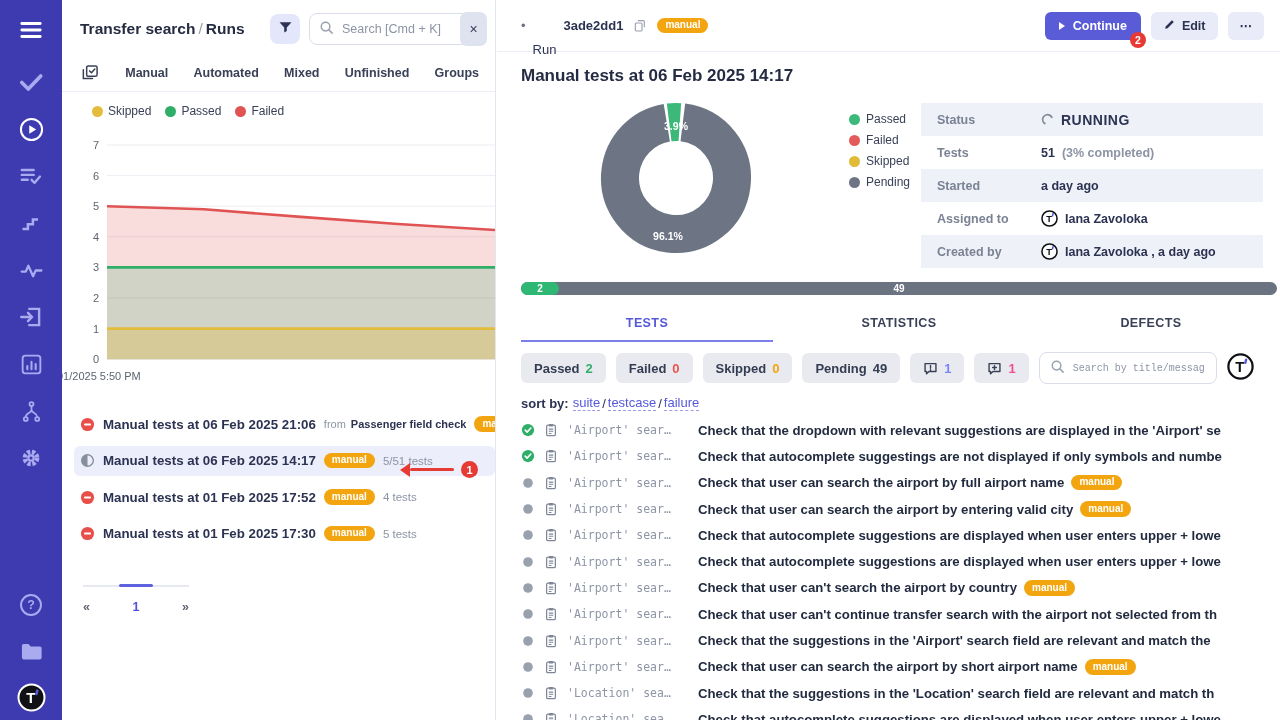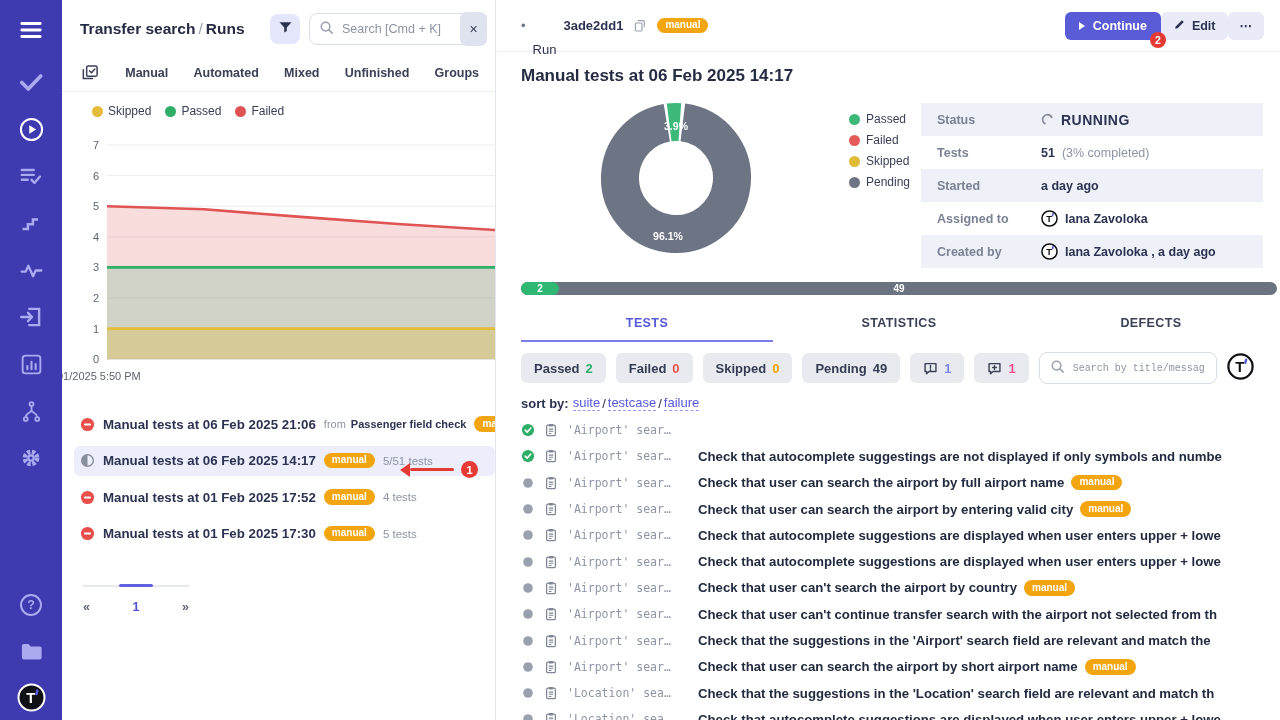--- a/index.html
+++ b/index.html
@@ -58,40 +58,40 @@
   .anno-line::before { content:""; position:absolute; left:-10px; top:-5px; border:7px solid transparent; border-right:10px solid #e63b35; border-left:0; }
   .anno-badge { width:17px; height:17px; border-radius:50%; background:#e63b35; color:#fff; font-size:11px; font-weight:700; display:flex; align-items:center; justify-content:center; margin-left:7px; }
 
   
   .main { position:absolute; left:497px; top:0; width:783px; height:720px; background:#fff; overflow:hidden; }
   .topbar { height:52px; border-bottom:1px solid #eceef5; display:flex; align-items:center; padding:0 16px 0 24px; gap:7px; }
   .tb-bullet { color:#6b7280; font-size:13px; }
   .tb-label { font-size:13px;margin-top:48px; }
   .tb-id { font-size:13px; font-weight:700; }
   .tb-copy { border:none; background:none; padding:0 2px; cursor:pointer; display:flex; }
-  .tb-actions { margin-left:auto; display:flex; align-items:flex-end;border-radius:8px; }
+  .tb-actions { margin-left:auto; display:flex; gap:10px; align-items:flex-end;border-radius:8px; }
   .btn-continue { position:relative; background:#5a5bd7; color:#fff; border:none; border-radius:6px; height:28px; padding:0 14px; font-family:inherit; font-size:12.5px; font-weight:700; display:flex; align-items:center; gap:8px; cursor:pointer; }
   .play-tri { width:0; height:0; border:4.5px solid transparent; border-left:6.5px solid #fff; border-right:0; }
   .btn-light { background:#e9ebf8; color:#2c3352; border:none; border-radius:6px; height:28px; padding:0 12px; font-family:inherit; font-size:12.5px; font-weight:700; display:flex; align-items:center; gap:6px; cursor:pointer; }
   .anno-badge2 { position:absolute; right:-5px; bottom:-8px; width:16px; height:16px; border-radius:50%; background:#e63b35; color:#fff; font-size:10.5px; font-weight:700; display:flex; align-items:center; justify-content:center; }
 
   .page-title { font-size:17px; font-weight:700; margin:14px 0 0 24px; color:#252b42; }
 
   .overview { position:relative; height:192px; margin-top:4px; }
   #donut { position:absolute; left:99px; top:8px; }
   .dlbl { font-size:10.5px; font-weight:700; fill:#fff; font-family:"Liberation Sans",sans-serif; }
   .donut-legend { position:absolute; left:352px; top:22px; list-style:none; margin:0; padding:0; display:flex; flex-direction:column; gap:7px; }
   .donut-legend li { display:flex; align-items:center; gap:6px; font-size:12px; color:#3a4157; }
   .donut-legend i { width:11px; height:11px; border-radius:50%; display:inline-block; }
   .details { position:absolute; left:424px; right:17px; top:13px; }
   .d-row { display:flex; align-items:center; height:33px; padding-left:16px; }
   .d-row:nth-child(odd) { background:#eef1f8; }
   .d-label { width:104px; flex:none; font-size:12.5px; font-weight:700; color:#7a8294; }
   .d-value { display:flex; align-items:center; gap:7px; font-size:12.5px; font-weight:700; color:#2c3352; white-space:nowrap; }
-  .d-gray { color:#8d94a5; font-weight:400; }
+  .d-gray { color:#8d94a5; font-weight:700; }
   .d-status { font-size:14px; letter-spacing:.5px; }
 
   .progress { position:relative; margin:0 0 0 24px; width:756px; height:13px; border-radius:7px; background:#6b7380; }
   .pg-green { position:absolute; left:0; top:0; bottom:0; width:38px; border-radius:7px; background:#2fb873; color:#fff; font-size:10px; font-weight:700; display:flex; align-items:center; justify-content:center; z-index:1; }
   .pg-gray-label { position:absolute; inset:0; display:flex; align-items:center; justify-content:center; color:#fff; font-size:10px; font-weight:700; }
 
   .main-tabs { display:flex; margin:13px 0 0 24px; width:756px; }
   .m-tab { flex:1; border:none; background:none; font-family:inherit; font-size:12.5px; font-weight:700; color:#3a4157; letter-spacing:.4px; padding:8px 0 10px; cursor:pointer; border-bottom:2.5px solid transparent; }
   .m-tab.active { color:#5558d9; border-bottom-color:#7c7fe9; }
 
@@ -467,20 +467,21 @@
           <svg width="14" height="14" viewBox="0 0 16 16">
             <circle cx="8" cy="8" r="7" fill="#2fae68"></circle>
             <path d="M4.8 8.2l2.2 2.2 4.2-4.6" stroke="#fff" stroke-width="1.8" fill="none" stroke-linecap="round" stroke-linejoin="round"></path>
           </svg>
           <svg width="14" height="14" viewBox="0 0 16 16">
             <rect x="3" y="2.5" width="10" height="12" rx="1.5" fill="none" stroke="#7e8696" stroke-width="1.4"></rect>
             <rect x="5.5" y="1" width="5" height="3" rx="1" fill="#7e8696"></rect>
             <path d="M5.5 7h5M5.5 9.5h5M5.5 12h3" stroke="#7e8696" stroke-width="1.2"></path>
           </svg>
           <span class="t-suite">'Airport' sear…</span>
+          <span class="t-title">Check that the dropdown with relevant suggestions are displayed in the 'Airport' se</span>
         </div>
         <div class="t-row">
           <svg width="14" height="14" viewBox="0 0 16 16">
             <circle cx="8" cy="8" r="7" fill="#2fae68"></circle>
             <path d="M4.8 8.2l2.2 2.2 4.2-4.6" stroke="#fff" stroke-width="1.8" fill="none" stroke-linecap="round" stroke-linejoin="round"></path>
           </svg>
           <svg width="14" height="14" viewBox="0 0 16 16">
             <rect x="3" y="2.5" width="10" height="12" rx="1.5" fill="none" stroke="#7e8696" stroke-width="1.4"></rect>
             <rect x="5.5" y="1" width="5" height="3" rx="1" fill="#7e8696"></rect>
             <path d="M5.5 7h5M5.5 9.5h5M5.5 12h3" stroke="#7e8696" stroke-width="1.2"></path>

